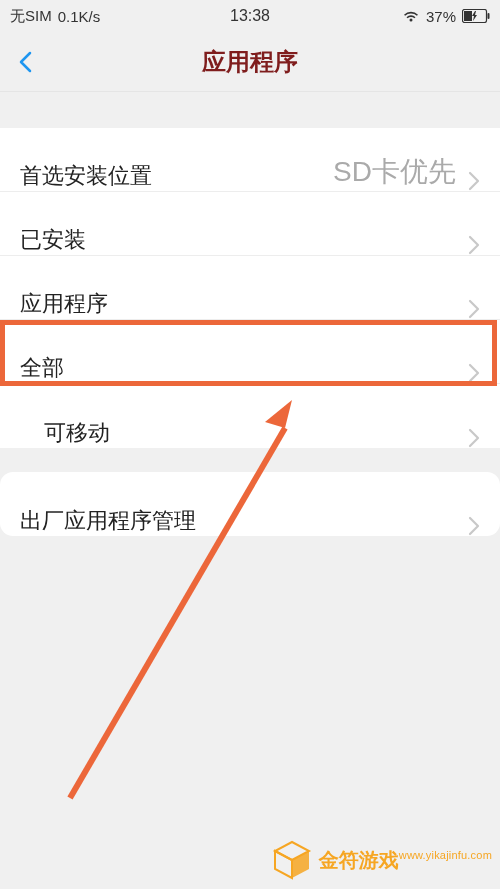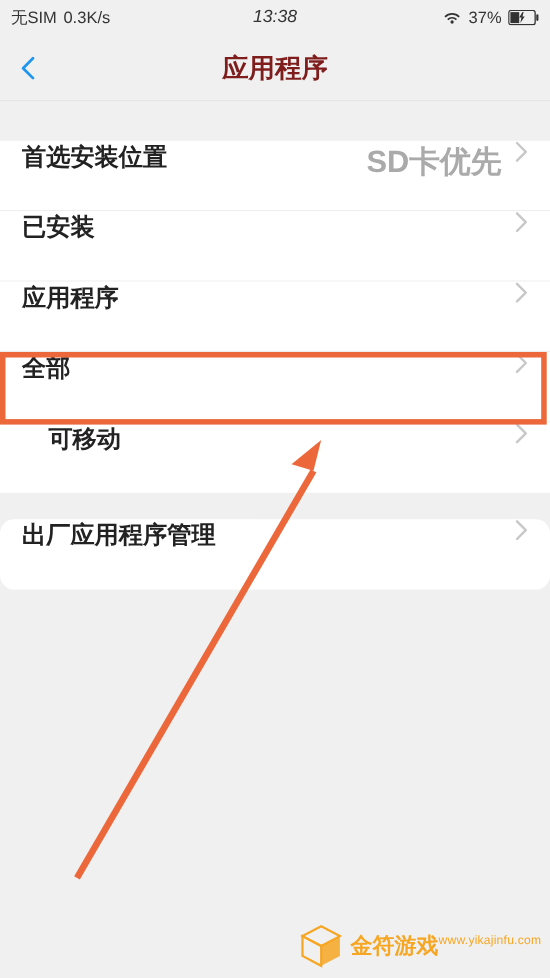--- a/index.html
+++ b/index.html
@@ -24,21 +24,20 @@
   .status-left, .status-right {
     display: flex;
     align-items: center;
     gap: 6px;
   }
   .status-center {
     position: absolute;
     left: 50%;
     transform: translateX(-50%);
     font-size: 16px;
-    font-style: italic;
   }
   .nav-bar {
     height: 60px;
     display: flex;
     align-items: center;
     justify-content: center;
     position: relative;
     background: #f0f0f0;
     border-bottom: 1px solid #e5e5e5;
   }
@@ -61,26 +60,25 @@
     background: #f0f0f0;
   }
   .spacer-sm {
     height: 24px;
     background: #f0f0f0;
   }
   .row {
     height: 64px;
     background: #fff;
     display: flex;
-    align-items: flex-start;
+    align-items: flex-end;
     padding: 0 20px;
     border-bottom: 1px solid #ededed;
     cursor: pointer;
     position: relative;
-    font-weight: bold;
   }
   .row:last-of-type { border-bottom: none; }
   .row-label {
     flex: 1;
     font-size: 22px;
     color: #222;
   }
   .row-value {
     font-size: 28px;
     color: #aaa;
@@ -132,21 +130,21 @@
     letter-spacing: 0.2px;
   }
   .wifi-icon, .battery-icon { display:inline-flex; align-items:center; }
 </style>
 </head>
 <body>
 
 <div class="status-bar">
   <div class="status-left">
     <span>无SIM</span>
-    <span>0.3K/s</span>
+    <span>0.1K/s</span>
   </div>
   <div class="status-center">13:38</div>
   <div class="status-right">
     <span class="wifi-icon">
       <svg width="18" height="14" viewBox="0 0 18 14">
           <path d="M9 12.5a1.5 1.5 0 100-3 1.5 1.5 0 000 3zM4.5 8.2a6.4 6.4 0 019 0l-1.1 1.1a4.8 4.8 0 00-6.8 0L4.5 8.2zM2 5.7a10 10 0 0114 0l-1.1 1.1a8.4 8.4 0 00-11.8 0L2 5.7z" fill="#333"></path>
         </svg>
     </span>
     <span>37%</span>
     <span class="battery-icon">

